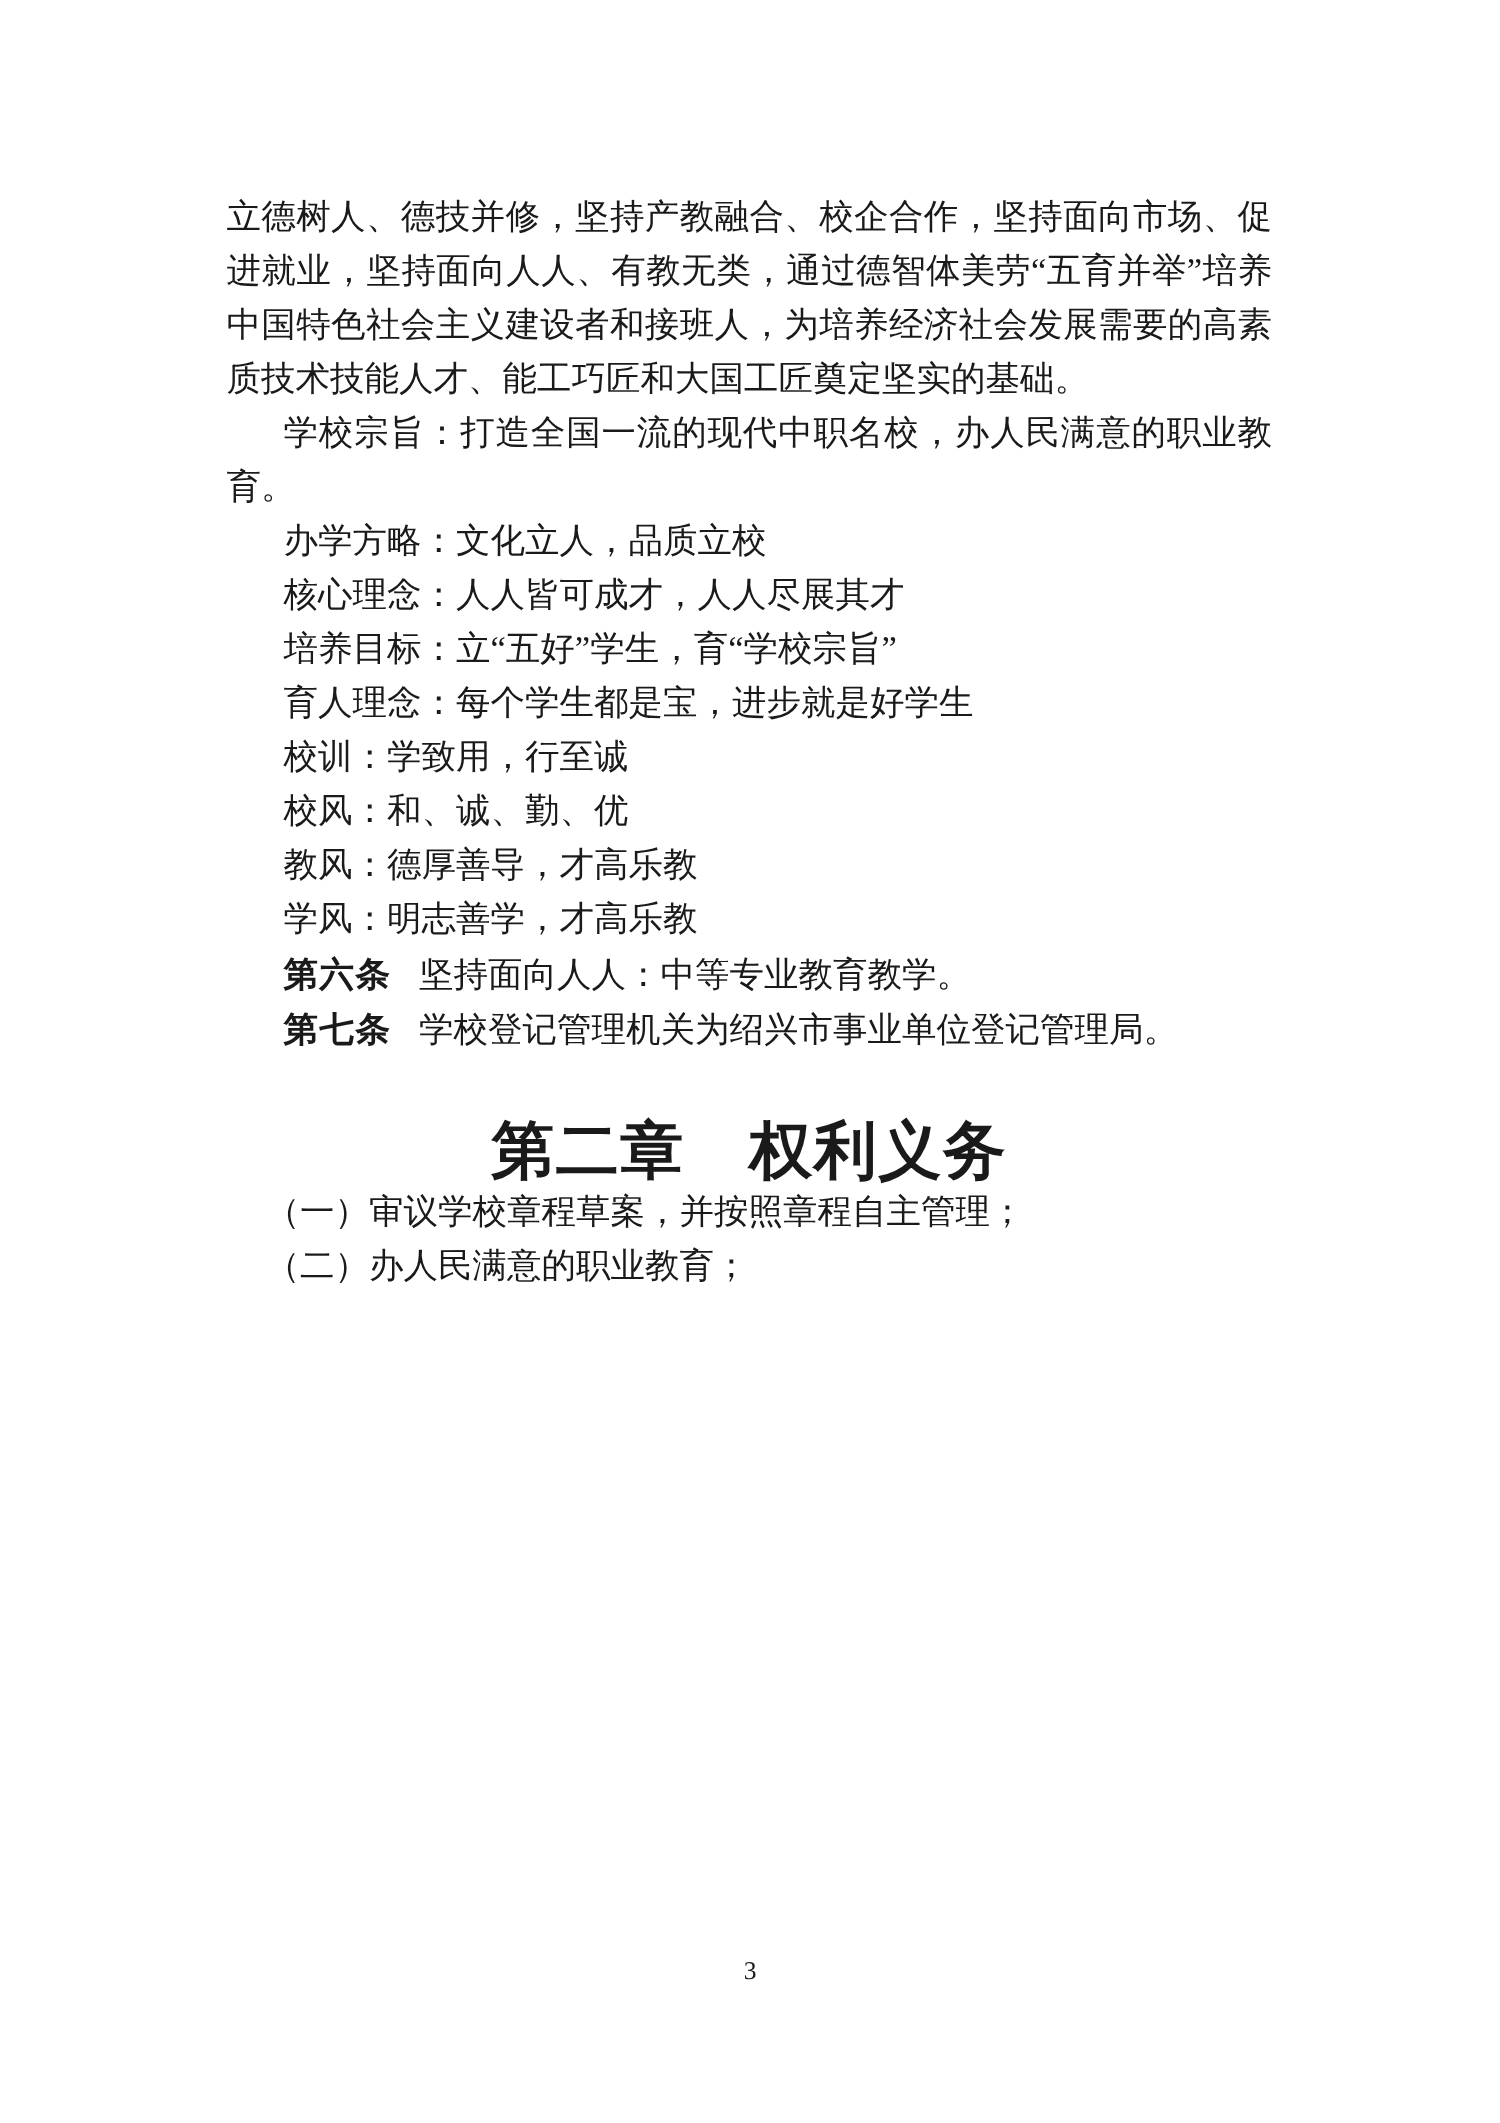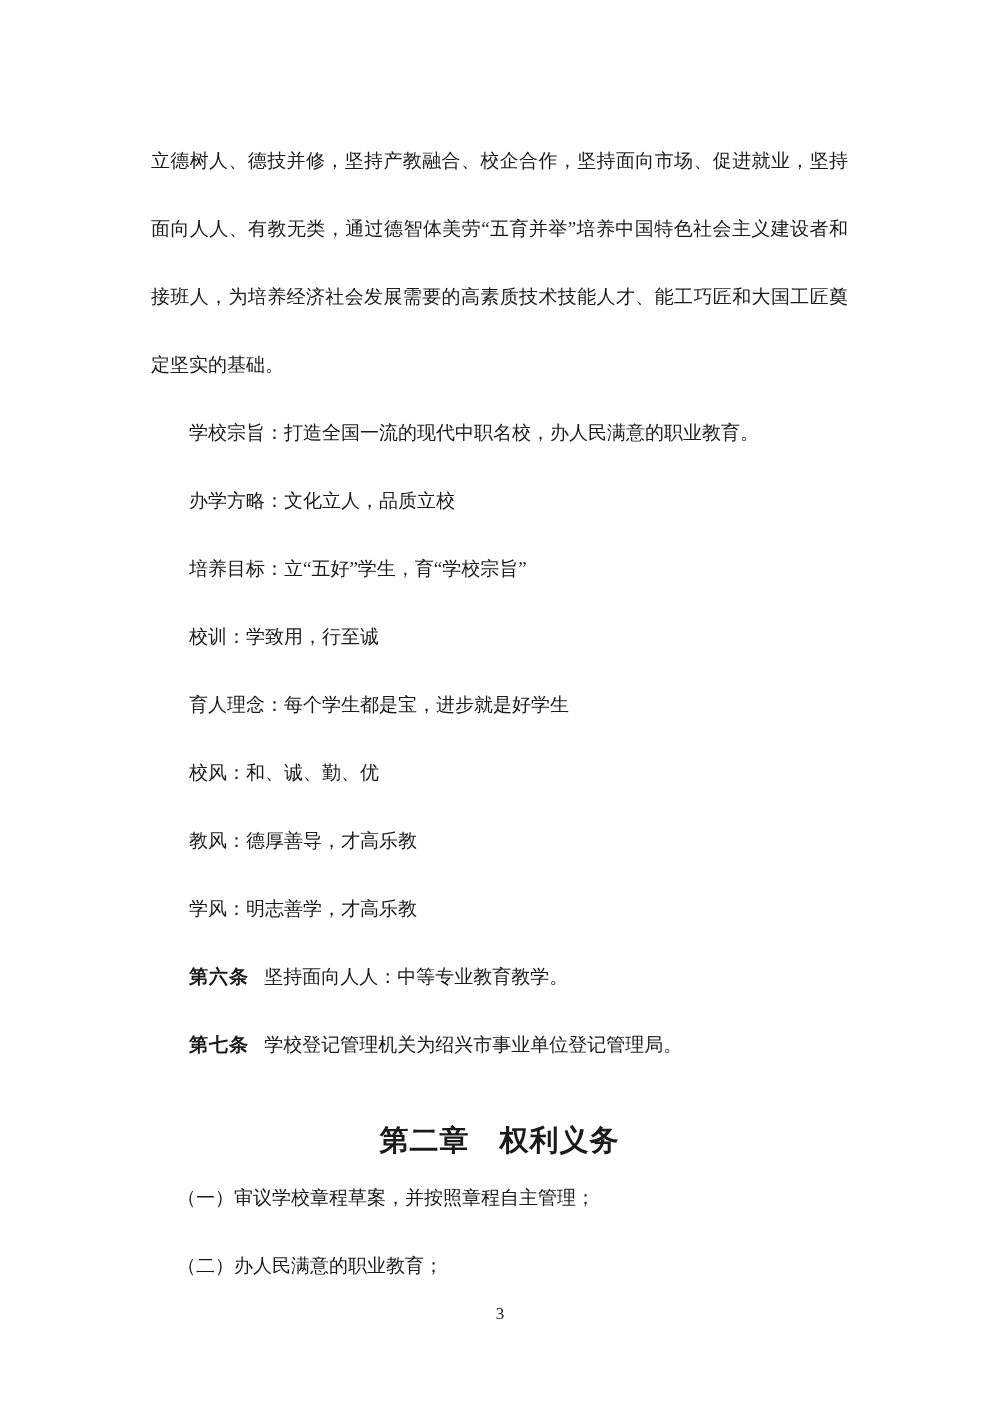--- a/index.html
+++ b/index.html
@@ -14,37 +14,37 @@
     position: absolute; inset: 0;
     background: #ffffff;
     overflow: hidden;
   }
   .content {
     position: absolute;
     left: 151px; top: 127px; width: 697px;
   }
   p.para {
     margin: 0;
-    font-size: 19px;
-    line-height: 68px;
+    font-size: 23px;
+    line-height: 36px;
     text-align: justify;
     word-break: break-all;
     overflow-wrap: anywhere;
   }
   .indent { text-indent: 38px; }
   .indent-paren { text-indent: 26px; }
   .article-label {
     font-weight: bold;
     font-family: "Liberation Sans", "DejaVu Sans", sans-serif;
     margin-right: 0.8em;
     letter-spacing: 1px;
   }
   .chapter-heading {
     margin: 38px 0 0 0;
-    font-size: 29px;
+    font-size: 42px;
     line-height: 47px;
     font-weight: bold;
     text-align: center;
     font-family: "Liberation Sans", "DejaVu Sans", sans-serif;
     letter-spacing: 1px;
   }
   .article-8 { margin-top: 56px; }
   .page-number {
     position: absolute;
     top: 1303px; left: 0; width: 100%;
@@ -60,26 +60,27 @@
 
 <div class="page">
   <div class="content">
 
     <p class="para">立德树人、德技并修，坚持产教融合、校企合作，坚持面向市场、促进就业，坚持面向人人、有教无类，通过德智体美劳“五育并举”培养中国特色社会主义建设者和接班人，为培养经济社会发展需要的高素质技术技能人才、能工巧匠和大国工匠奠定坚实的基础。</p>
 
     <p class="para indent">学校宗旨：打造全国一流的现代中职名校，办人民满意的职业教育。</p>
 
     <p class="para indent">办学方略：文化立人，品质立校</p>
 
+    <p class="para indent">核心理念：人人皆可成才，人人尽展其才</p>
 
     <p class="para indent">培养目标：立“五好”学生，育“学校宗旨”</p>
 
+    <p class="para indent">育人理念：每个学生都是宝，进步就是好学生</p>
+
     <p class="para indent">校训：学致用，行至诚</p>
-
-    <p class="para indent">育人理念：每个学生都是宝，进步就是好学生</p>
 
     <p class="para indent">校风：和、诚、勤、优</p>
 
     <p class="para indent">教风：德厚善导，才高乐教</p>
 
     <p class="para indent">学风：明志善学，才高乐教</p>
 
     <p class="para indent"><span class="article-label">第六条</span><span>坚持面向人人：中等专业教育教学。</span></p>
 
     <p class="para indent"><span class="article-label">第七条</span><span>学校登记管理机关为绍兴市事业单位登记管理局。</span></p>

